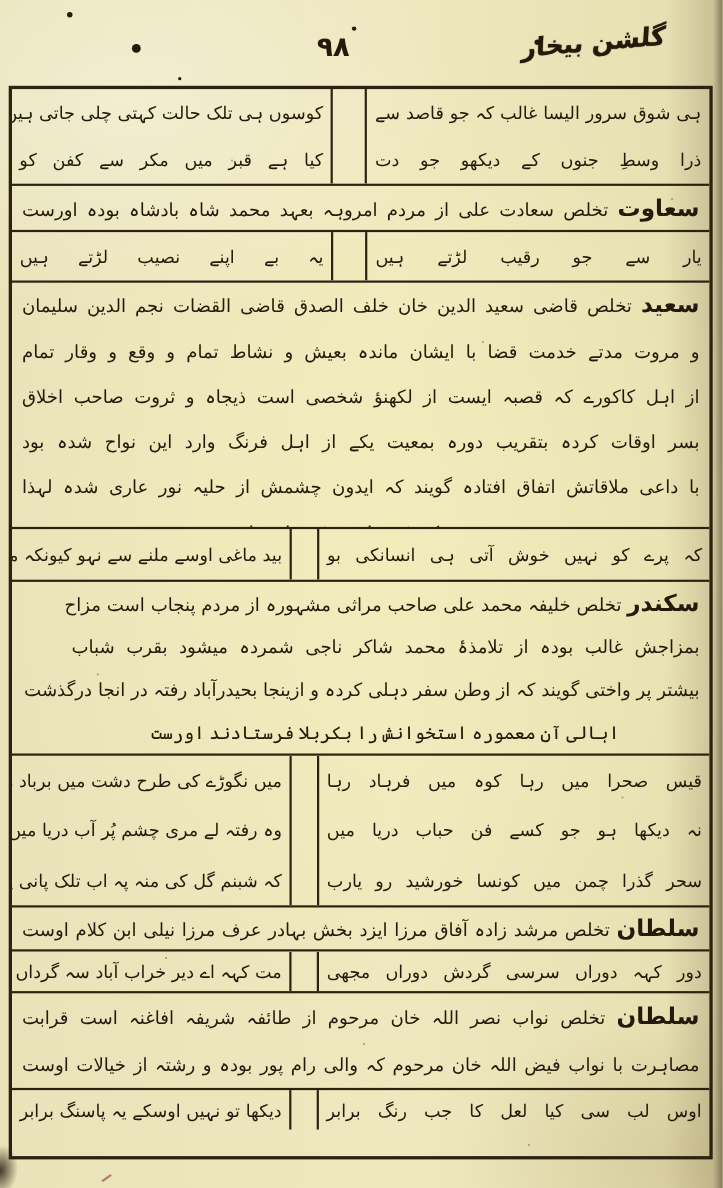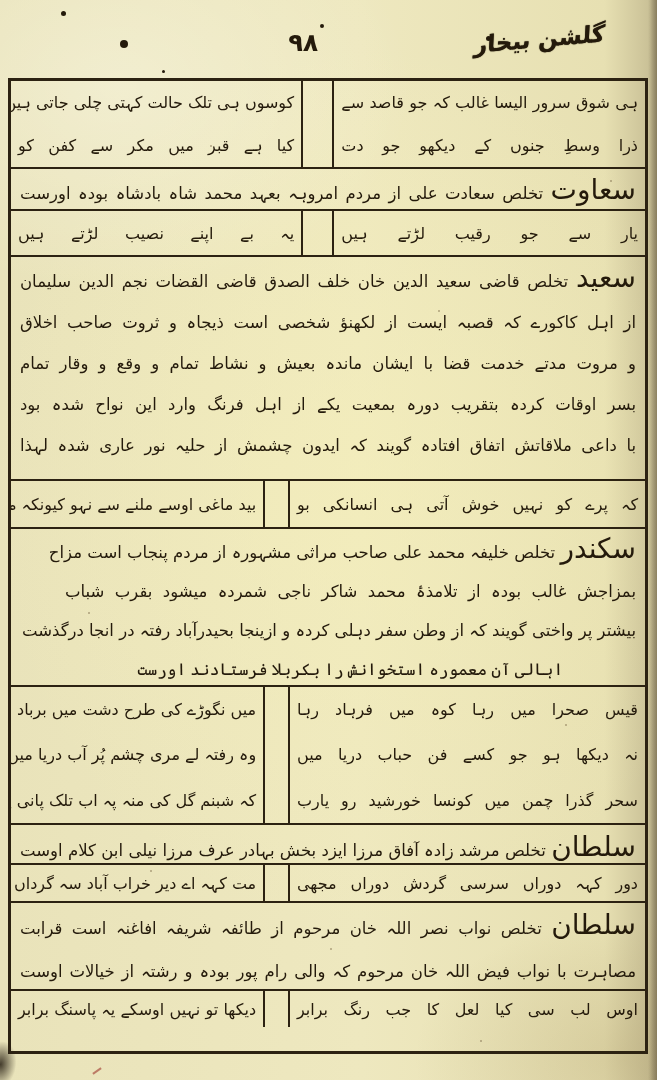--- a/index.html
+++ b/index.html
@@ -36,21 +36,21 @@
   }
   section{box-sizing:border-box;border-bottom:2px solid #2c2212;overflow:hidden;}
   section:last-child{border-bottom:none;}
   
   .prose p{
     margin:0;padding:0 9px;
     text-align:justify;text-align-last:justify;
     font-size:16.5px;white-space:nowrap;
   }
   .prose .center,.closing{text-align:right;text-align-last:center !important;white-space:normal;font-family:Liberation Serif, serif;}
-  .takhallus{font-weight:normal;font-size:28px;letter-spacing:1px;}
+  .takhallus{font-weight:bold;font-size:21px;letter-spacing:1px;}
   
   .couplet-block{display:flex;direction:rtl;height:100%;align-items:stretch;}
   .col{display:flex;flex-direction:column;justify-content:space-around;min-width:0;}
   .col p{margin:0;padding:0 7px;font-size:16px;white-space:nowrap;
          text-align:justify;text-align-last:justify;}
   .cdiv{border-left:2px solid #2c2212;border-right:2px solid #2c2212;}
   .split-mid .c-first{flex:0 0 49%;}
   .split-mid .cdiv{flex:0 0 4.6%;}
   .split-mid .c-second{flex:1 1 auto;}
   .split-low .c-first{flex:0 0 56%;}
@@ -59,21 +59,21 @@
   
   .s1{height:88px;}
   .s2{height:42px;display:flex;align-items:center;}
   .s3{height:46px;}
   .s4{height:224px;}
   .s4 p{line-height:41px;}
   .s5{height:48px;}
   .s6{height:158px;padding-left:45px;}
   .s6 p{line-height:39px;}
   .s7{height:138px;}
-  .s8{height:40px;display:flex;align-items:flex-end;}
+  .s8{height:40px;display:flex;align-items:center;}
   .s9{height:38px;}
   .s10{height:88px;}
   .s10 p{line-height:43px;}
   .s11{height:36px;}
   .s2 p,.s8 p{width:100%;margin:0;padding:0 9px;font-size:16.5px;white-space:nowrap;
               text-align:justify;text-align-last:justify;}
   .smudge{
     position:absolute;left:-6px;bottom:-8px;width:22px;height:46px;
     background:radial-gradient(ellipse at 30% 50%,rgba(40,32,20,.85),rgba(40,32,20,0) 72%);
     transform:rotate(8deg);
@@ -141,22 +141,22 @@
         <div class="cdiv"></div>
         <div class="col c-second">
             <p>یہ بے اپنے نصیب لڑتے ہیں</p>
           </div>
       </div>
     </section>
 
     <section class="s4 prose">
       <p><b class="takhallus">سعید</b>
          <span>تخلص قاضی سعید الدین خان خلف الصدق قاضی القضات نجم الدین سلیمان</span></p>
+      <p>و مروت مدتے خدمت قضا با ایشان ماندہ بعیش و نشاط تمام و وقع و وقار تمام</p>
       <p>از اہل کاکورے کہ قصبہ ایست از لکھنؤ شخصی است ذیجاہ و ثروت صاحب اخلاق</p>
-      <p>و مروت مدتے خدمت قضا با ایشان ماندہ بعیش و نشاط تمام و وقع و وقار تمام</p>
       <p>بسر اوقات کردہ بتقریب دورہ بمعیت یکے از اہل فرنگ وارد این نواح شدہ بود</p>
       <p>با داعی ملاقاتش اتفاق افتادہ گویند کہ ایدون چشمش از حلیہ نور عاری شدہ لہذا</p>
       <p class="center">چون مردمک چشم خانہ نشین است اورست</p>
     </section>
 
     <section class="s5">
       <div class="couplet-block split-low">
         <div class="col c-first">
             <p>کہ پرے کو نہیں خوش آتی ہی انسانکی بو</p>
           </div>

